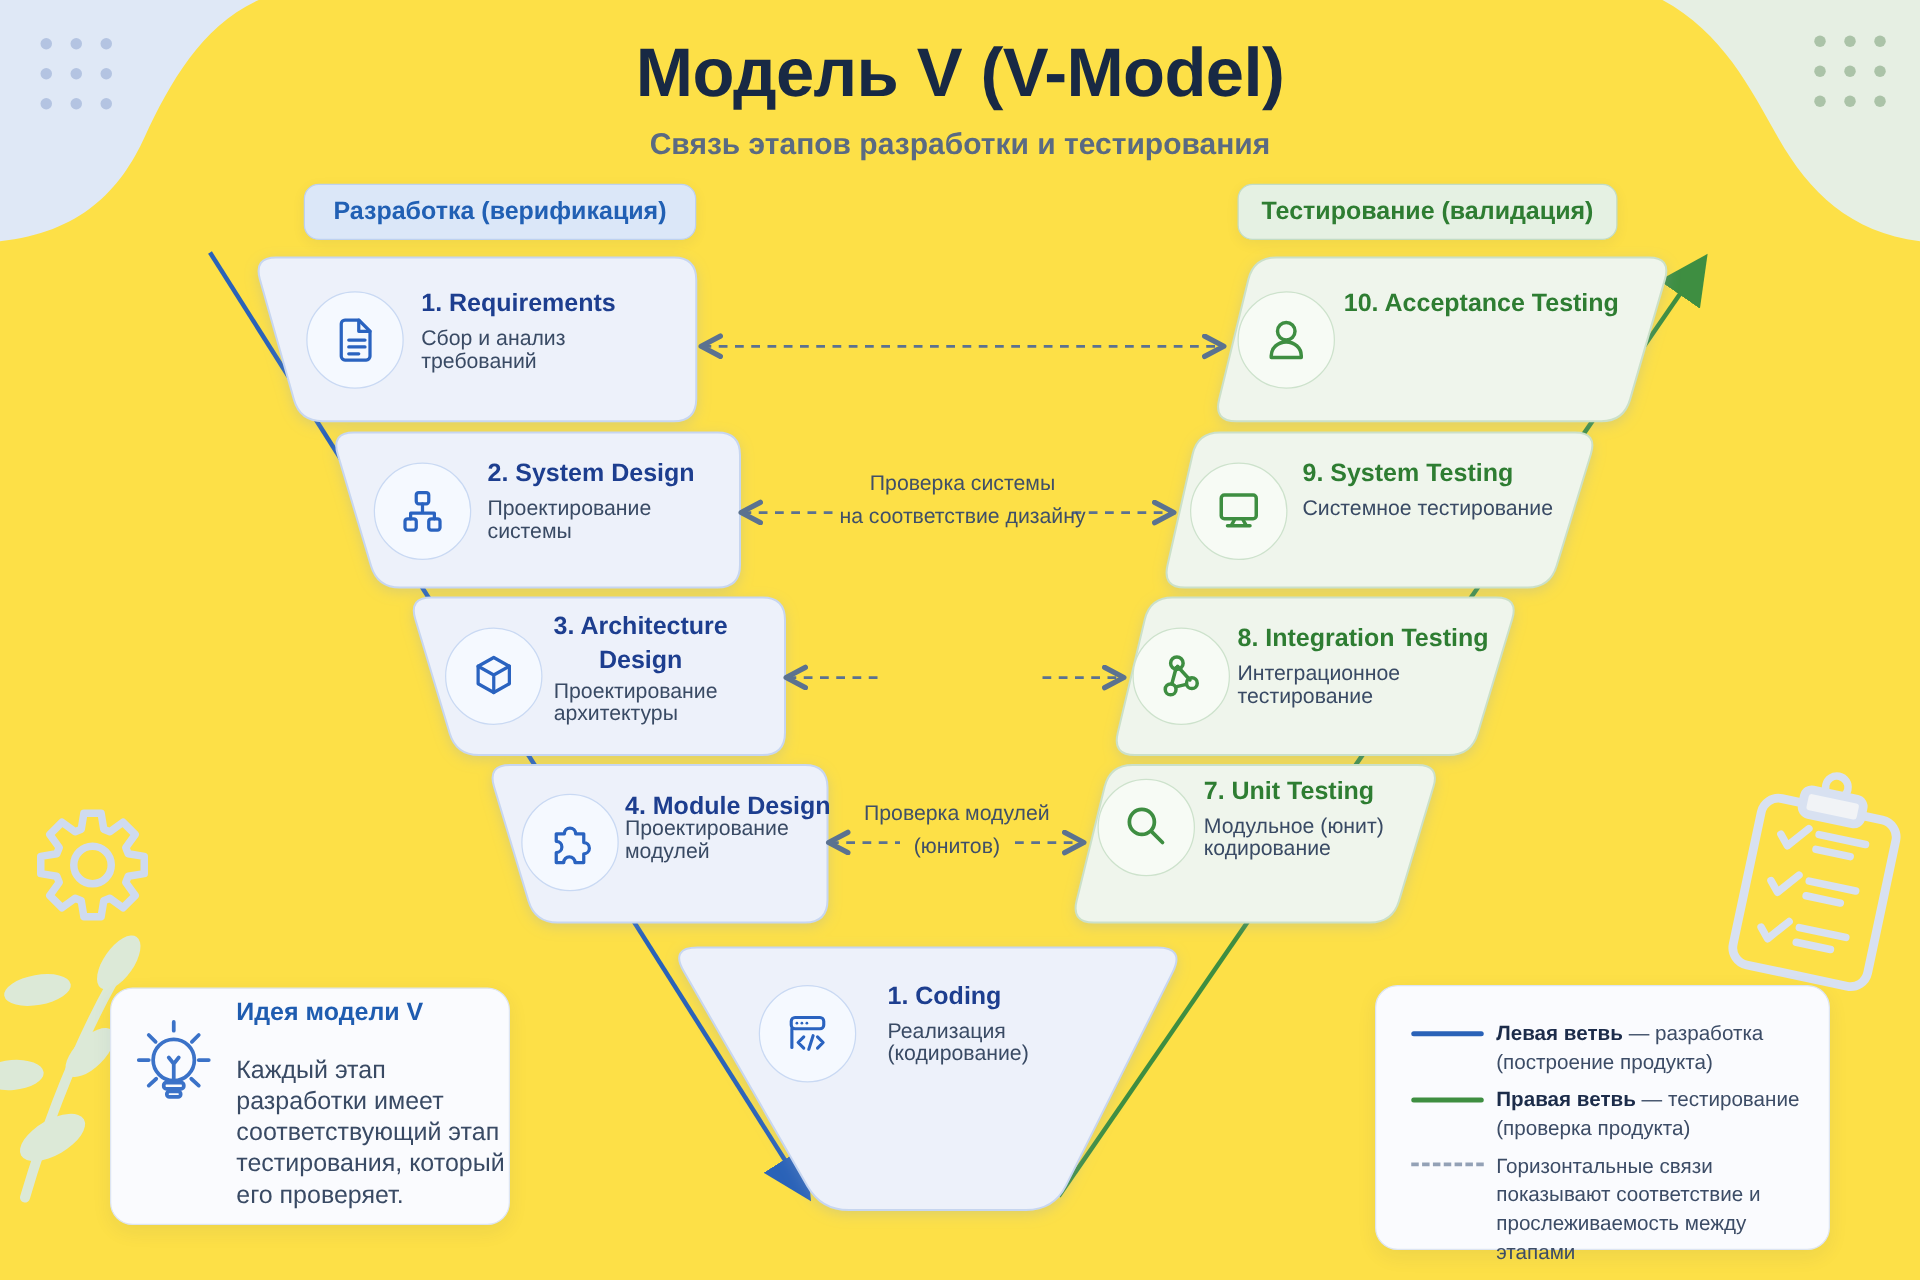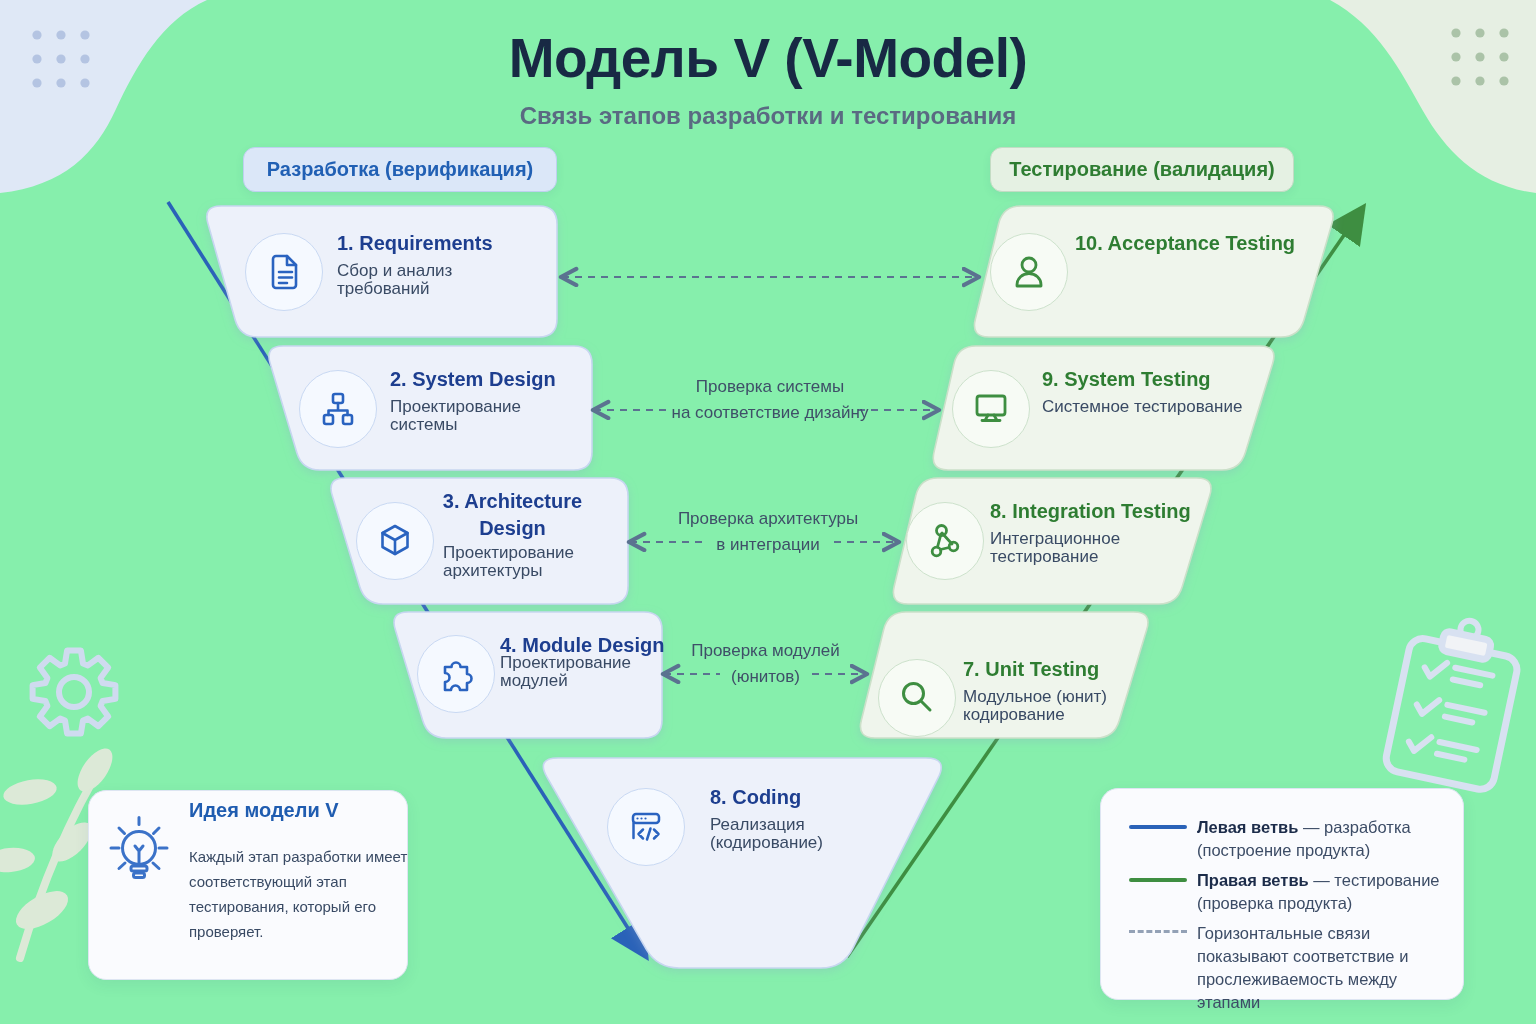--- a/index.html
+++ b/index.html
@@ -1,16 +1,16 @@
 <!DOCTYPE html>
 <html><head>
 <meta charset="utf-8">
 <style>
   html,body{margin:0;padding:0;background:#eef0f4;font-family:"Liberation Sans",sans-serif;}
-  #canvas{position:relative;width:1536px;height:1024px;background:#86efac;overflow:hidden;margin:0 auto;}
+  #canvas{position:relative;width:1536px;height:1024px;background:#fde047;overflow:hidden;margin:0 auto;}
   #shapes{position:absolute;inset:0;width:1536px;height:1024px;}
 
   .hdr-title{position:absolute;left:0;top:26px;width:100%;text-align:center;
     font-size:55px;font-weight:700;color:#182944;letter-spacing:-0.5px;}
   .hdr-sub{position:absolute;left:0;top:102px;width:100%;text-align:center;
     font-size:24px;font-weight:700;color:#5a6a82;}
 
   .pill{position:absolute;display:flex;align-items:center;justify-content:center;
     font-size:20px;font-weight:700;border-radius:12px;height:43px;
     box-shadow:0 3px 10px rgba(40,70,130,0.07);}
@@ -28,21 +28,21 @@
   .card-title.wrap{white-space:normal;text-align:center;line-height:27px;}
   .card-sub{position:absolute;font-size:17px;color:#394a64;line-height:18px;}
 
   .conn-label{position:absolute;text-align:center;font-size:17px;color:#3f4f68;line-height:26px;}
 
   .panel{position:absolute;background:#fafbfe;border:1.5px solid #dde5f2;border-radius:18px;
     box-shadow:0 5px 16px rgba(35,60,110,0.07);}
   #idea-box{left:88px;top:790px;width:318px;height:188px;}
   #idea-box .ib-icon{position:absolute;left:8px;top:21px;}
   #idea-box .ib-title{position:absolute;left:100px;top:8px;font-size:20px;font-weight:700;color:#1f5cb0;}
-  #idea-box .ib-body{position:absolute;left:100px;top:53px;width:228px;font-size:15px;line-height:25px;color:#394a64;}
+  #idea-box .ib-body{position:absolute;left:100px;top:53px;width:228px;font-size:20px;line-height:25px;color:#394a64;}
 
   #legend{left:1100px;top:788px;width:362px;height:210px;}
   .swatch{position:absolute;left:28px;width:58px;}
   .swatch.solid{height:3.5px;border-radius:2px;}
   .swatch.blue{background:#2a62b8;}
   .swatch.green{background:#3e8e41;}
   .swatch.dashed{height:0;border-top:3.5px dashed #93a1b6;}
   .legend-text{position:absolute;left:96px;width:262px;font-size:16.5px;line-height:23px;color:#3c4c66;}
   .legend-text .b{font-weight:700;color:#1c2c4a;}
 </style>
@@ -205,21 +205,21 @@
     <div class="icon-circle blue" style="left:71px;top:30px">
       <svg width="44" height="44" viewBox="0 0 44 44" fill="none" stroke="#2a63c0" stroke-width="2.5" stroke-linecap="round" stroke-linejoin="round">
         <path d="M9.5,18 v15"></path>
         <rect x="9" y="9" width="26" height="9" rx="3"></rect>
         <circle cx="13.5" cy="13.5" r="1.1" fill="#2a63c0" stroke="none"></circle>
         <circle cx="17.5" cy="13.5" r="1.1" fill="#2a63c0" stroke="none"></circle>
         <circle cx="21.5" cy="13.5" r="1.1" fill="#2a63c0" stroke="none"></circle>
         <path d="M19,24.5 l-4.5,4.5 l4.5,4.5 M30,24.5 l4.5,4.5 l-4.5,4.5 M23,34.5 l3.5,-11"></path>
       </svg>
     </div>
-    <div class="card-title blue" style="left:174px;top:28px">8. Coding</div>
+    <div class="card-title blue" style="left:174px;top:28px">1. Coding</div>
     <div class="card-sub" style="left:174px;top:58px;width:170px">Реализация (кодирование)</div>
   </div>
 
   <div class="card-content" style="left:971px;top:206px;width:366px;height:131px">
     <div class="icon-circle green" style="left:19px;top:27px">
       <svg width="44" height="44" viewBox="0 0 44 44" fill="none" stroke="#3e8e41" stroke-width="2.8" stroke-linecap="round" stroke-linejoin="round">
         <circle cx="22" cy="15" r="7"></circle>
         <path d="M10,36 v-1.5 a12,11 0 0 1 24,0 V36 Z"></path>
       </svg>
     </div>
@@ -243,38 +243,34 @@
         <path d="M18,15 L14.5,28 M19,14 L29,25 M17.5,30.5 L26,28.5"></path>
         <circle cx="18.5" cy="11.5" r="5"></circle>
         <circle cx="13.5" cy="32.5" r="4.3"></circle>
         <circle cx="30.5" cy="27.5" r="4.3"></circle>
       </svg>
     </div>
     <div class="card-title green" style="left:100px;top:22px">8. Integration Testing</div>
     <div class="card-sub" style="left:100px;top:52px;width:170px">Интеграционное тестирование</div>
   </div>
 
-  <div class="card-content" style="left:857px;top:636px;width:295px;height:90px">
+  <div class="card-content" style="left:857px;top:600px;width:295px;height:90px">
     <div class="icon-circle green" style="left:21px;top:23px">
       <svg width="44" height="44" viewBox="0 0 44 44" fill="none" stroke="#3e8e41" stroke-width="3" stroke-linecap="round" stroke-linejoin="round">
         <circle cx="18.5" cy="17.5" r="10"></circle>
         <path d="M26.5,25.5 L35,34"></path>
       </svg>
     </div>
     <div class="card-title green" style="left:106px;top:22px">7. Unit Testing</div>
     <div class="card-sub" style="left:106px;top:52px;width:190px">Модульное (юнит) кодирование</div>
   </div>
 
   <div class="conn-label" style="left:655px;top:374px;width:230px">
     <div>Проверка системы</div>
       <div>на соответствие дизайну</div>
-  </div>
-  <div class="conn-label" style="left:653px;top:506px;width:230px">
-    <div>Проверка архитектуры</div>
-      <div>в интеграции</div>
   </div>
   <div class="conn-label" style="left:648px;top:638px;width:235px">
     <div>Проверка модулей</div>
       <div>(юнитов)</div>
   </div>
 
   <div class="panel" id="idea-box">
     <div class="ib-icon">
       <svg width="84" height="84" viewBox="0 0 84 84" fill="none" stroke="#3b72c8" stroke-width="3" stroke-linecap="round" stroke-linejoin="round">
         <circle cx="42" cy="36" r="16.5"></circle>

